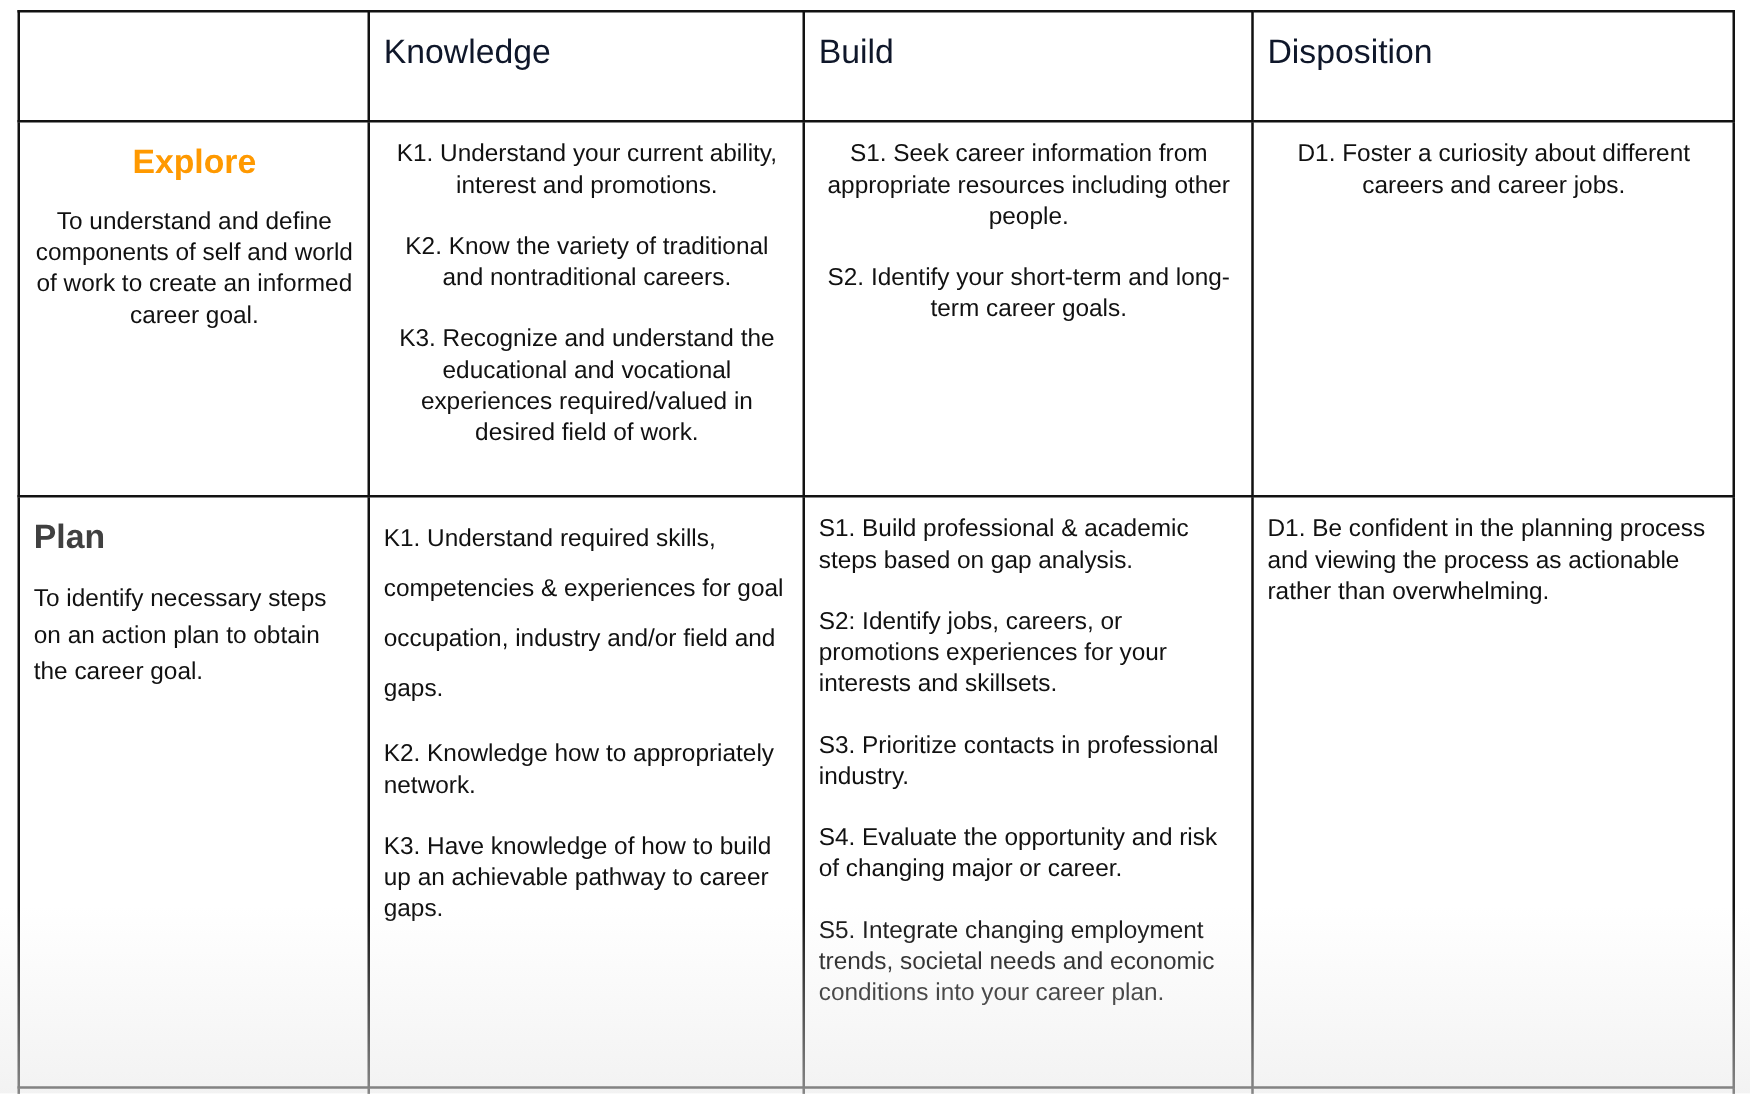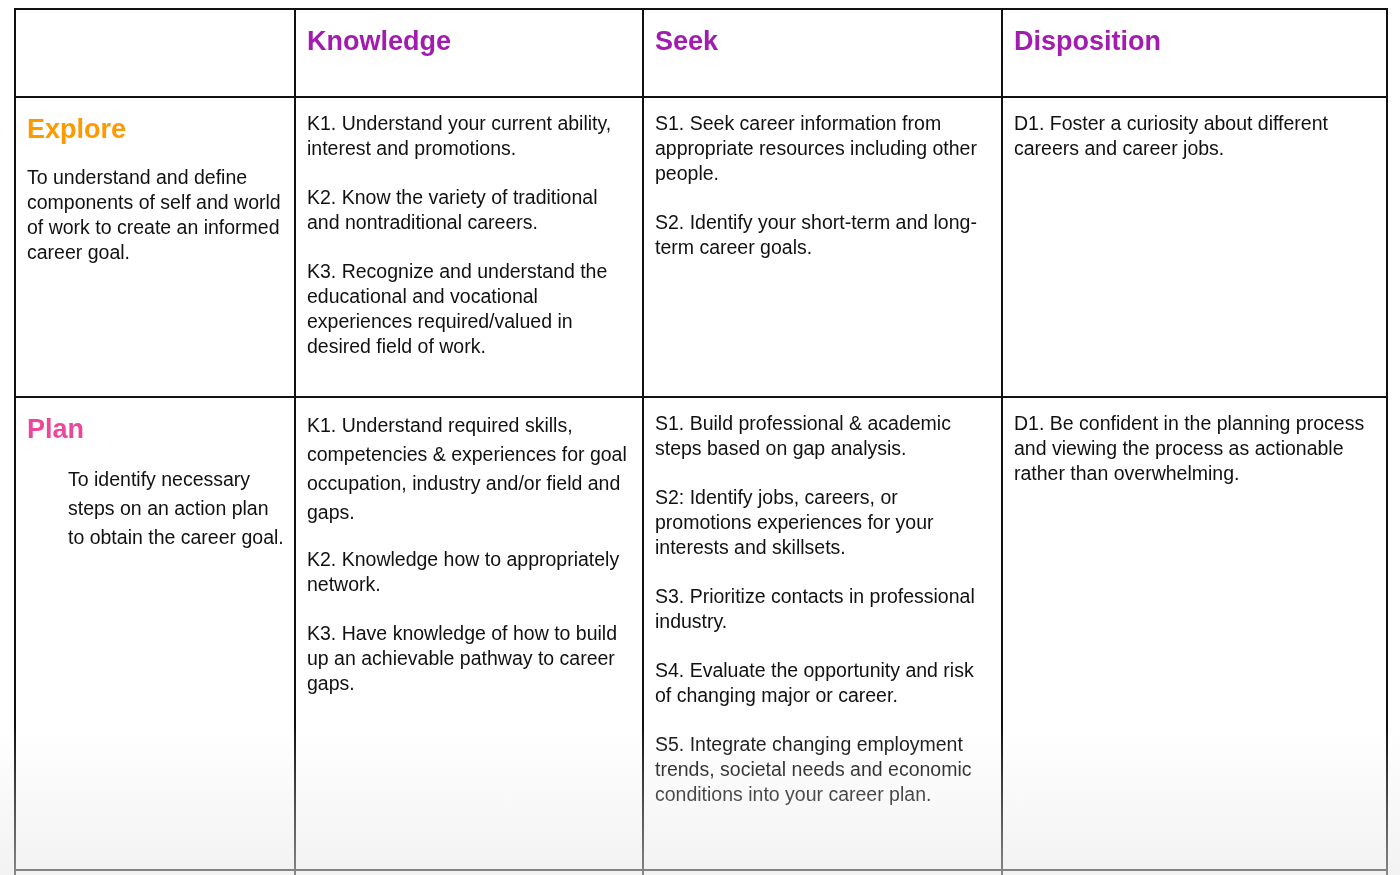--- a/index.html
+++ b/index.html
@@ -32,43 +32,43 @@
       vertical-align: top;
       padding: 0;
       text-align: left;
     }
     col.c0 { width: 280px; }
     col.c1 { width: 348px; }
     col.c2 { width: 359px; }
     col.c3 { width: 385px; }
 
     tr.hdr th { height: 86px; }
-    tr.r-explore td { height: 298px; }
+    tr.r-explore td { height: 298px; text-align: center; }
     tr.r-plan td { height: 471px; }
     tr.r-next td { height: 40px; }
 
     .hdr-label {
       display: block;
-      font-weight: bold;
+      font-weight: normal;
       font-size: 27px;
       line-height: 32px;
       padding: 15px 0 0 11px;
-      color: #a21caf;
+      color: #0f172a;
     }
     .cell {
       padding: 13px 10px 0 11px;
       font-size: 19.5px;
       line-height: 25px;
       color: #111111;
     }
     .cell p {
       margin: 0 0 24px 0;
     }
     .cell.tall { line-height: 29px; }
-    .cell.tall p { margin-bottom: 22px; margin-left: 41px; }
+    .cell.tall p { margin-bottom: 22px; }
 
     .stage-title {
       font-weight: bold;
       font-size: 27px;
       line-height: 32px;
       margin: 2px 0 20px 0;
     }
     .stage-desc {
       margin: 0;
     }
@@ -95,21 +95,21 @@
     </colgroup>
     <tbody>
         <tr class="hdr">
       <th>
             <span class="hdr-label"></span>
           </th>
       <th>
             <span class="hdr-label">Knowledge</span>
           </th>
       <th>
-            <span class="hdr-label">Seek</span>
+            <span class="hdr-label">Build</span>
           </th>
       <th>
             <span class="hdr-label">Disposition</span>
           </th>
     </tr>
 
     <tr class="r-explore">
       <td>
         <div class="cell">
           <div class="stage-title" style="color:#FF9900">Explore</div>
@@ -132,27 +132,27 @@
       <td>
         <div class="cell">
           <p>D1. Foster a curiosity about different careers and career jobs.</p>
         </div>
       </td>
     </tr>
 
     <tr class="r-plan">
       <td>
         <div class="cell tall">
-          <div class="stage-title" style="color:#ec4899">Plan</div>
+          <div class="stage-title" style="color:#404040">Plan</div>
           <p class="stage-desc">To identify necessary steps on an action plan to obtain the career goal.</p>
         </div>
       </td>
       <td>
         <div class="cell">
-          <p style="line-height:29px;margin-bottom:20px">K1. Understand required skills, competencies &amp; experiences for goal occupation, industry and/or field and gaps.</p>
+          <p style="line-height:40px;margin-bottom:20px">K1. Understand required skills, competencies &amp; experiences for goal occupation, industry and/or field and gaps.</p>
           <p>K2. Knowledge how to appropriately network.</p>
           <p>K3. Have knowledge of how to build up an achievable pathway to career gaps.</p>
         </div>
       </td>
       <td>
         <div class="cell">
           <p>S1. Build professional &amp; academic steps based on gap analysis.</p>
           <p>S2: Identify jobs, careers, or promotions experiences for your interests and skillsets.</p>
           <p>S3. Prioritize contacts in professional industry.</p>
           <p>S4. Evaluate the opportunity and risk of changing major or career.</p>

